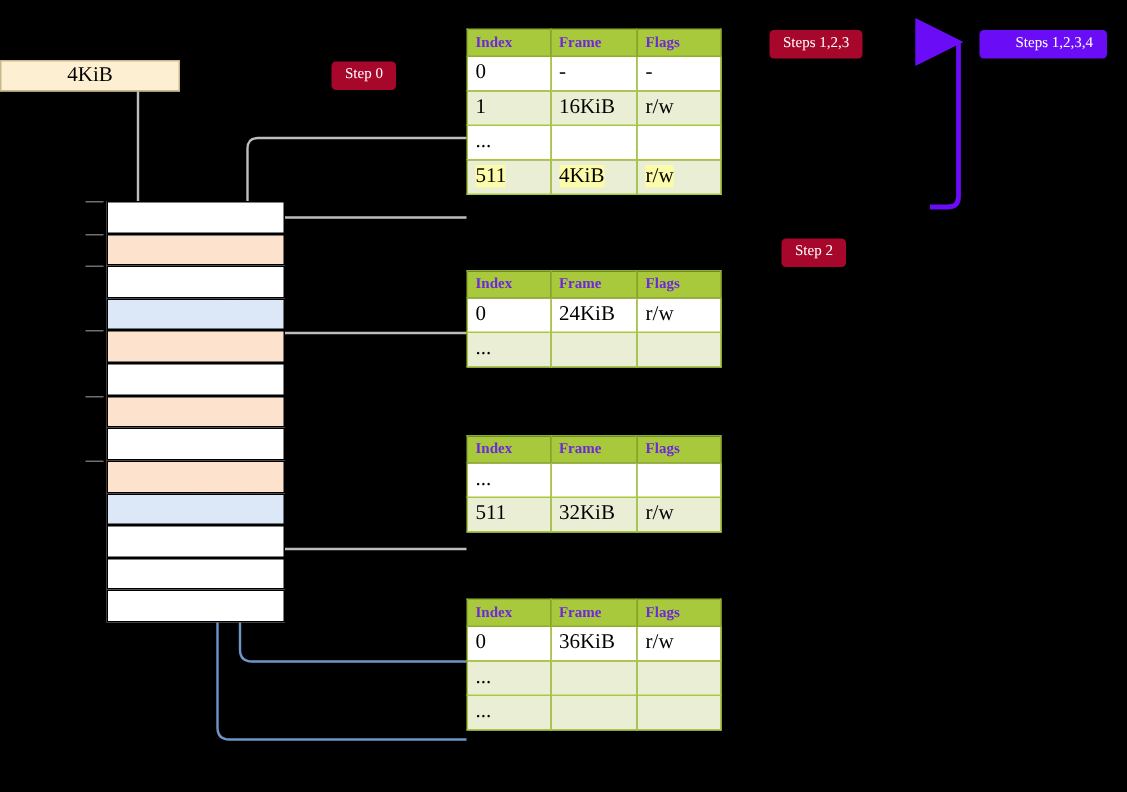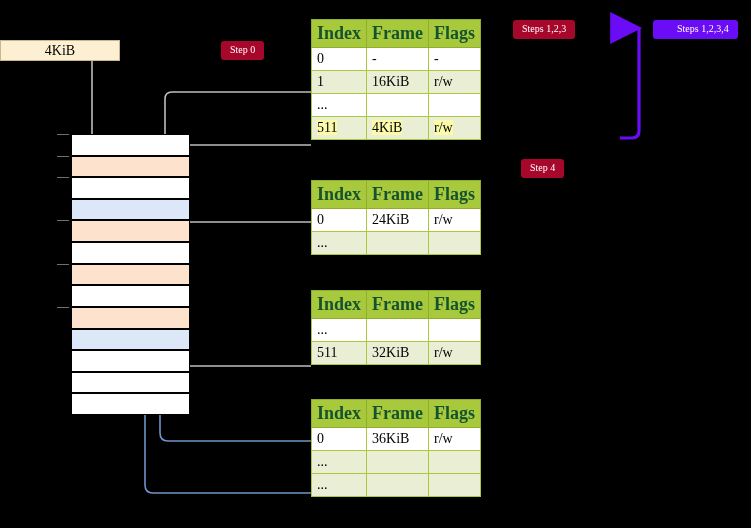--- a/index.html
+++ b/index.html
@@ -34,22 +34,22 @@
   #memgrid .cell.peach{background:#fde3cd;}
   #memgrid .cell.blue{background:#dce8f8;}
   .tick{position:absolute;width:12px;height:0;border-top:1.5px solid #6f6f6f;}
 
   
   .ptable{
     position:absolute;left:311px;width:170px;
     border-collapse:collapse;font-size:14px;color:#000;
   }
   .ptable th{
-    background:#a9c93c;color:#14532d;font-weight:bold;text-align:left;
-    padding:3px 5px;border:1px solid #8fae2e;font-size:18px;
+    background:#a9c93c;color:#6d28d9;font-weight:bold;text-align:left;
+    padding:3px 5px;border:1px solid #8fae2e;font-size:10px;
   }
   .ptable td{
     border:1px solid #a9c93c;padding:3px 5px;height:15px;
     background:#ffffff;vertical-align:middle;
   }
   .ptable tr.alt td{background:#e9eed4;}
   .ptable td span.hl{background:#fbfbaa;}
   .ptable col.c1{width:56px;}
   .ptable col.c2{width:58px;}
   .ptable col.c3{width:56px;}
@@ -103,21 +103,21 @@
 
 <div class="badge red" style="left:513px;top:20px;">
   <span>Steps 1,2,3</span>
 </div>
 
 <div class="badge violet" style="left:653px;top:20px;padding-left:24px;">
   <span>Steps 1,2,3,4</span>
 </div>
 
 <div class="badge red" style="left:521px;top:159px;">
-  <span>Step 4</span>
+  <span>Step 2</span>
 </div>
 
 <div class="abs" id="memgrid">
     <div class="cell" style="top: 0px; height: 21.6154px;"></div>
     <div class="cell peach" style="top: 21.6154px; height: 21.6154px;"></div>
     <div class="cell" style="top: 43.2308px; height: 21.6154px;"></div>
     <div class="cell blue" style="top: 64.8462px; height: 21.6154px;"></div>
     <div class="cell peach" style="top: 86.4615px; height: 21.6154px;"></div>
     <div class="cell" style="top: 108.077px; height: 21.6154px;"></div>
     <div class="cell peach" style="top: 129.692px; height: 21.6154px;"></div>

